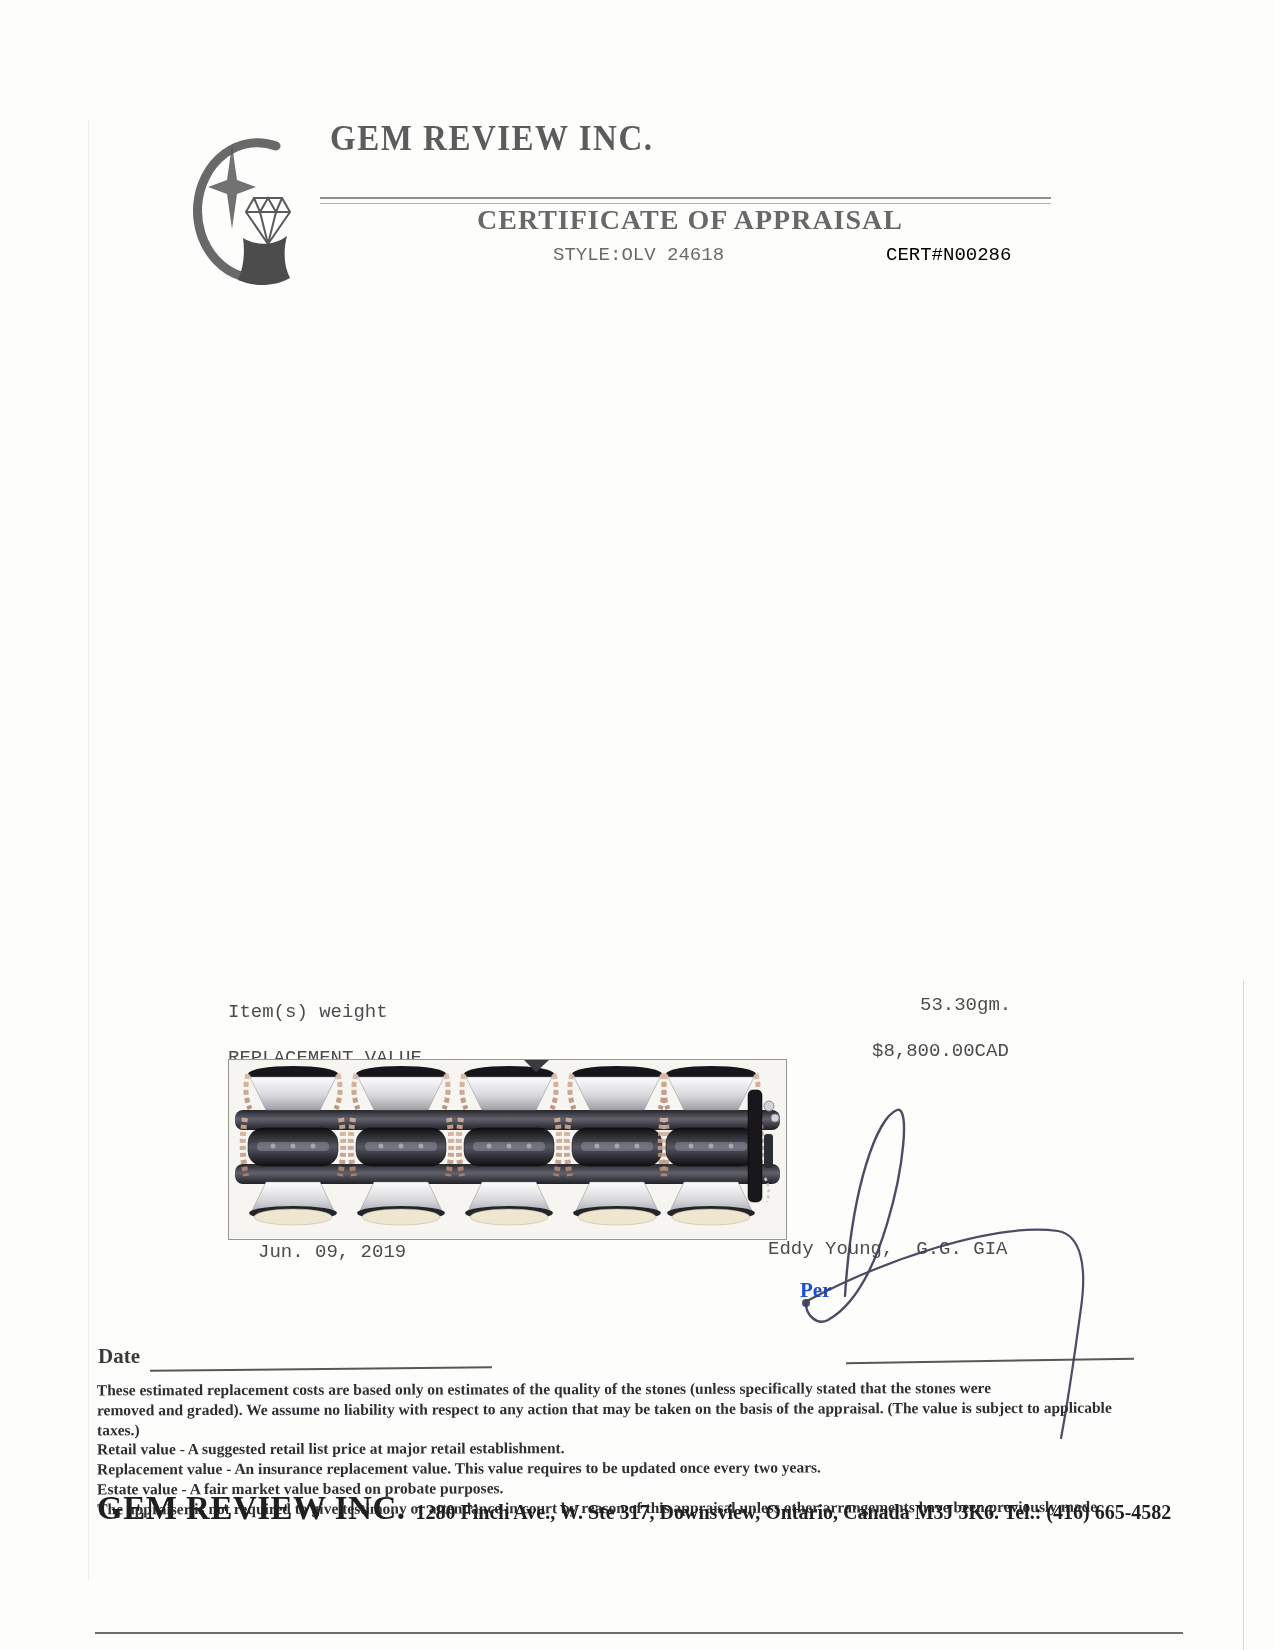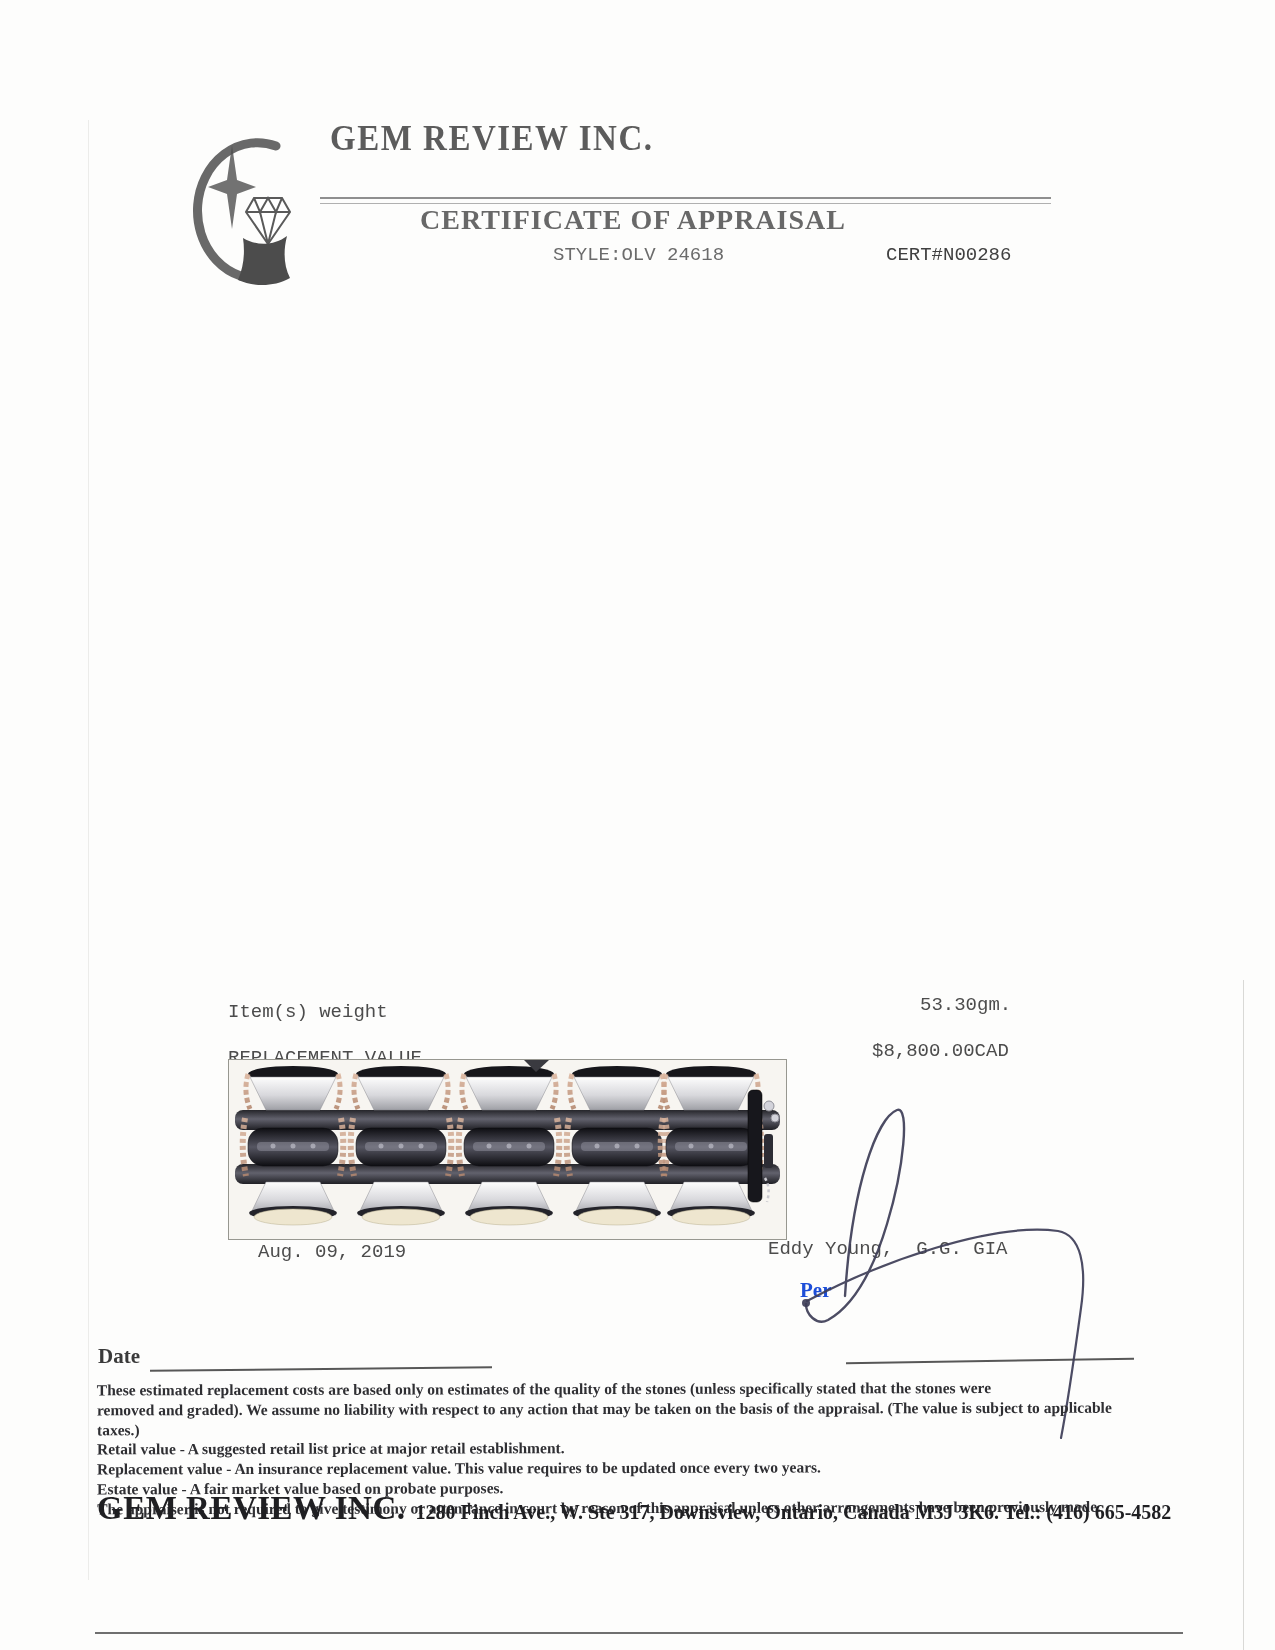--- a/index.html
+++ b/index.html
@@ -15,23 +15,23 @@
   }
 
   
   .logo { left:166px; top:120px; }
   .company {
     left:330px; top:118px; font-size:33px; font-weight:bold; color:#5c5c5c;
     letter-spacing:1.5px; transform:scaleY(1.1); transform-origin:left top;
   }
   .tagline { left:330px; top:162px; font-size:20px; font-weight:bold; color:#5a5a5a; letter-spacing:.2px; }
   .rule { left:320px; top:197px; width:731px; height:4px; border-top:2px solid #8f8f8f; border-bottom:1px solid #b0b0b0; }
-  .cert-title { left:420px; top:204px; width:540px; font-size:28px; font-weight:bold; color:#686868; letter-spacing:1px; }
+  .cert-title { left:420px; top:204px; width:540px; text-align:center; font-size:28px; font-weight:bold; color:#686868; letter-spacing:1px; }
   .style-line { left:553px; top:244px; font-size:19px; color:#6b6b6b; }
-  .cert-line  { left:886px; top:244px; font-size:19px; color:#404040; }
+  .cert-line  { left:886px; top:244px; font-size:19px; color:#000000; }
 
   
   .description { left:228px; top:544px; font-size:19px; line-height:26px; color:#4e4e4e; }
 
   
   .reference   { left:228px; top:957px;  font-size:19px; }
   .weight-lab  { left:228px; top:1001px; font-size:19px; }
   .weight-val  { left:920px; top:994px;  font-size:19px; }
   .repl-lab    { left:228px; top:1047px; font-size:19px; }
   .repl-val    { left:872px; top:1040px; font-size:19px; }
@@ -143,21 +143,21 @@
       <g>
         <rect x="519" y="30" width="14" height="112" rx="5" fill="#17171c" stroke="#000" stroke-width="0.5"></rect>
         <rect x="535" y="74" width="9" height="34" rx="3" fill="#2c2c34"></rect>
         <circle cx="540" cy="46" r="5" fill="#d3d3da" stroke="#909098" stroke-width="1"></circle>
         <circle cx="546" cy="58" r="4" fill="#d3d3da" stroke="#909098" stroke-width="1"></circle>
         <path d="M536,118 q6,10 2,24" stroke="#c9c9cf" stroke-width="2.5" fill="none" stroke-dasharray="3 3"></path>
       </g>
     </svg>
   </div>
 
-  <div class="abs mono date-val">Aug. 09, 2019</div>
+  <div class="abs mono date-val">Jun. 09, 2019</div>
   <div class="abs mono appraiser">Eddy Young,  G.G. GIA</div>
   <div class="abs date-lab">Date</div>
   <div class="abs date-line"></div>
   <div class="abs per-lab">Per</div>
   <div class="abs per-line"></div>
 
   <svg class="abs sig-layer" width="1275" height="1650" viewBox="0 0 1275 1650">
     <g stroke="#3d3d57" fill="none" stroke-linecap="round" opacity="0.92">
       <path d="M845,1296 C852,1185 877,1118 897,1110 C910,1105 904,1168 887,1224 C872,1274 853,1306 828,1320 C816,1326 806,1314 806,1304" stroke-width="2.4"></path>
       <path d="M807,1301 C880,1262 992,1222 1058,1231 C1081,1235 1087,1266 1081,1308 C1075,1352 1068,1402 1061,1438" stroke-width="2.2"></path>

